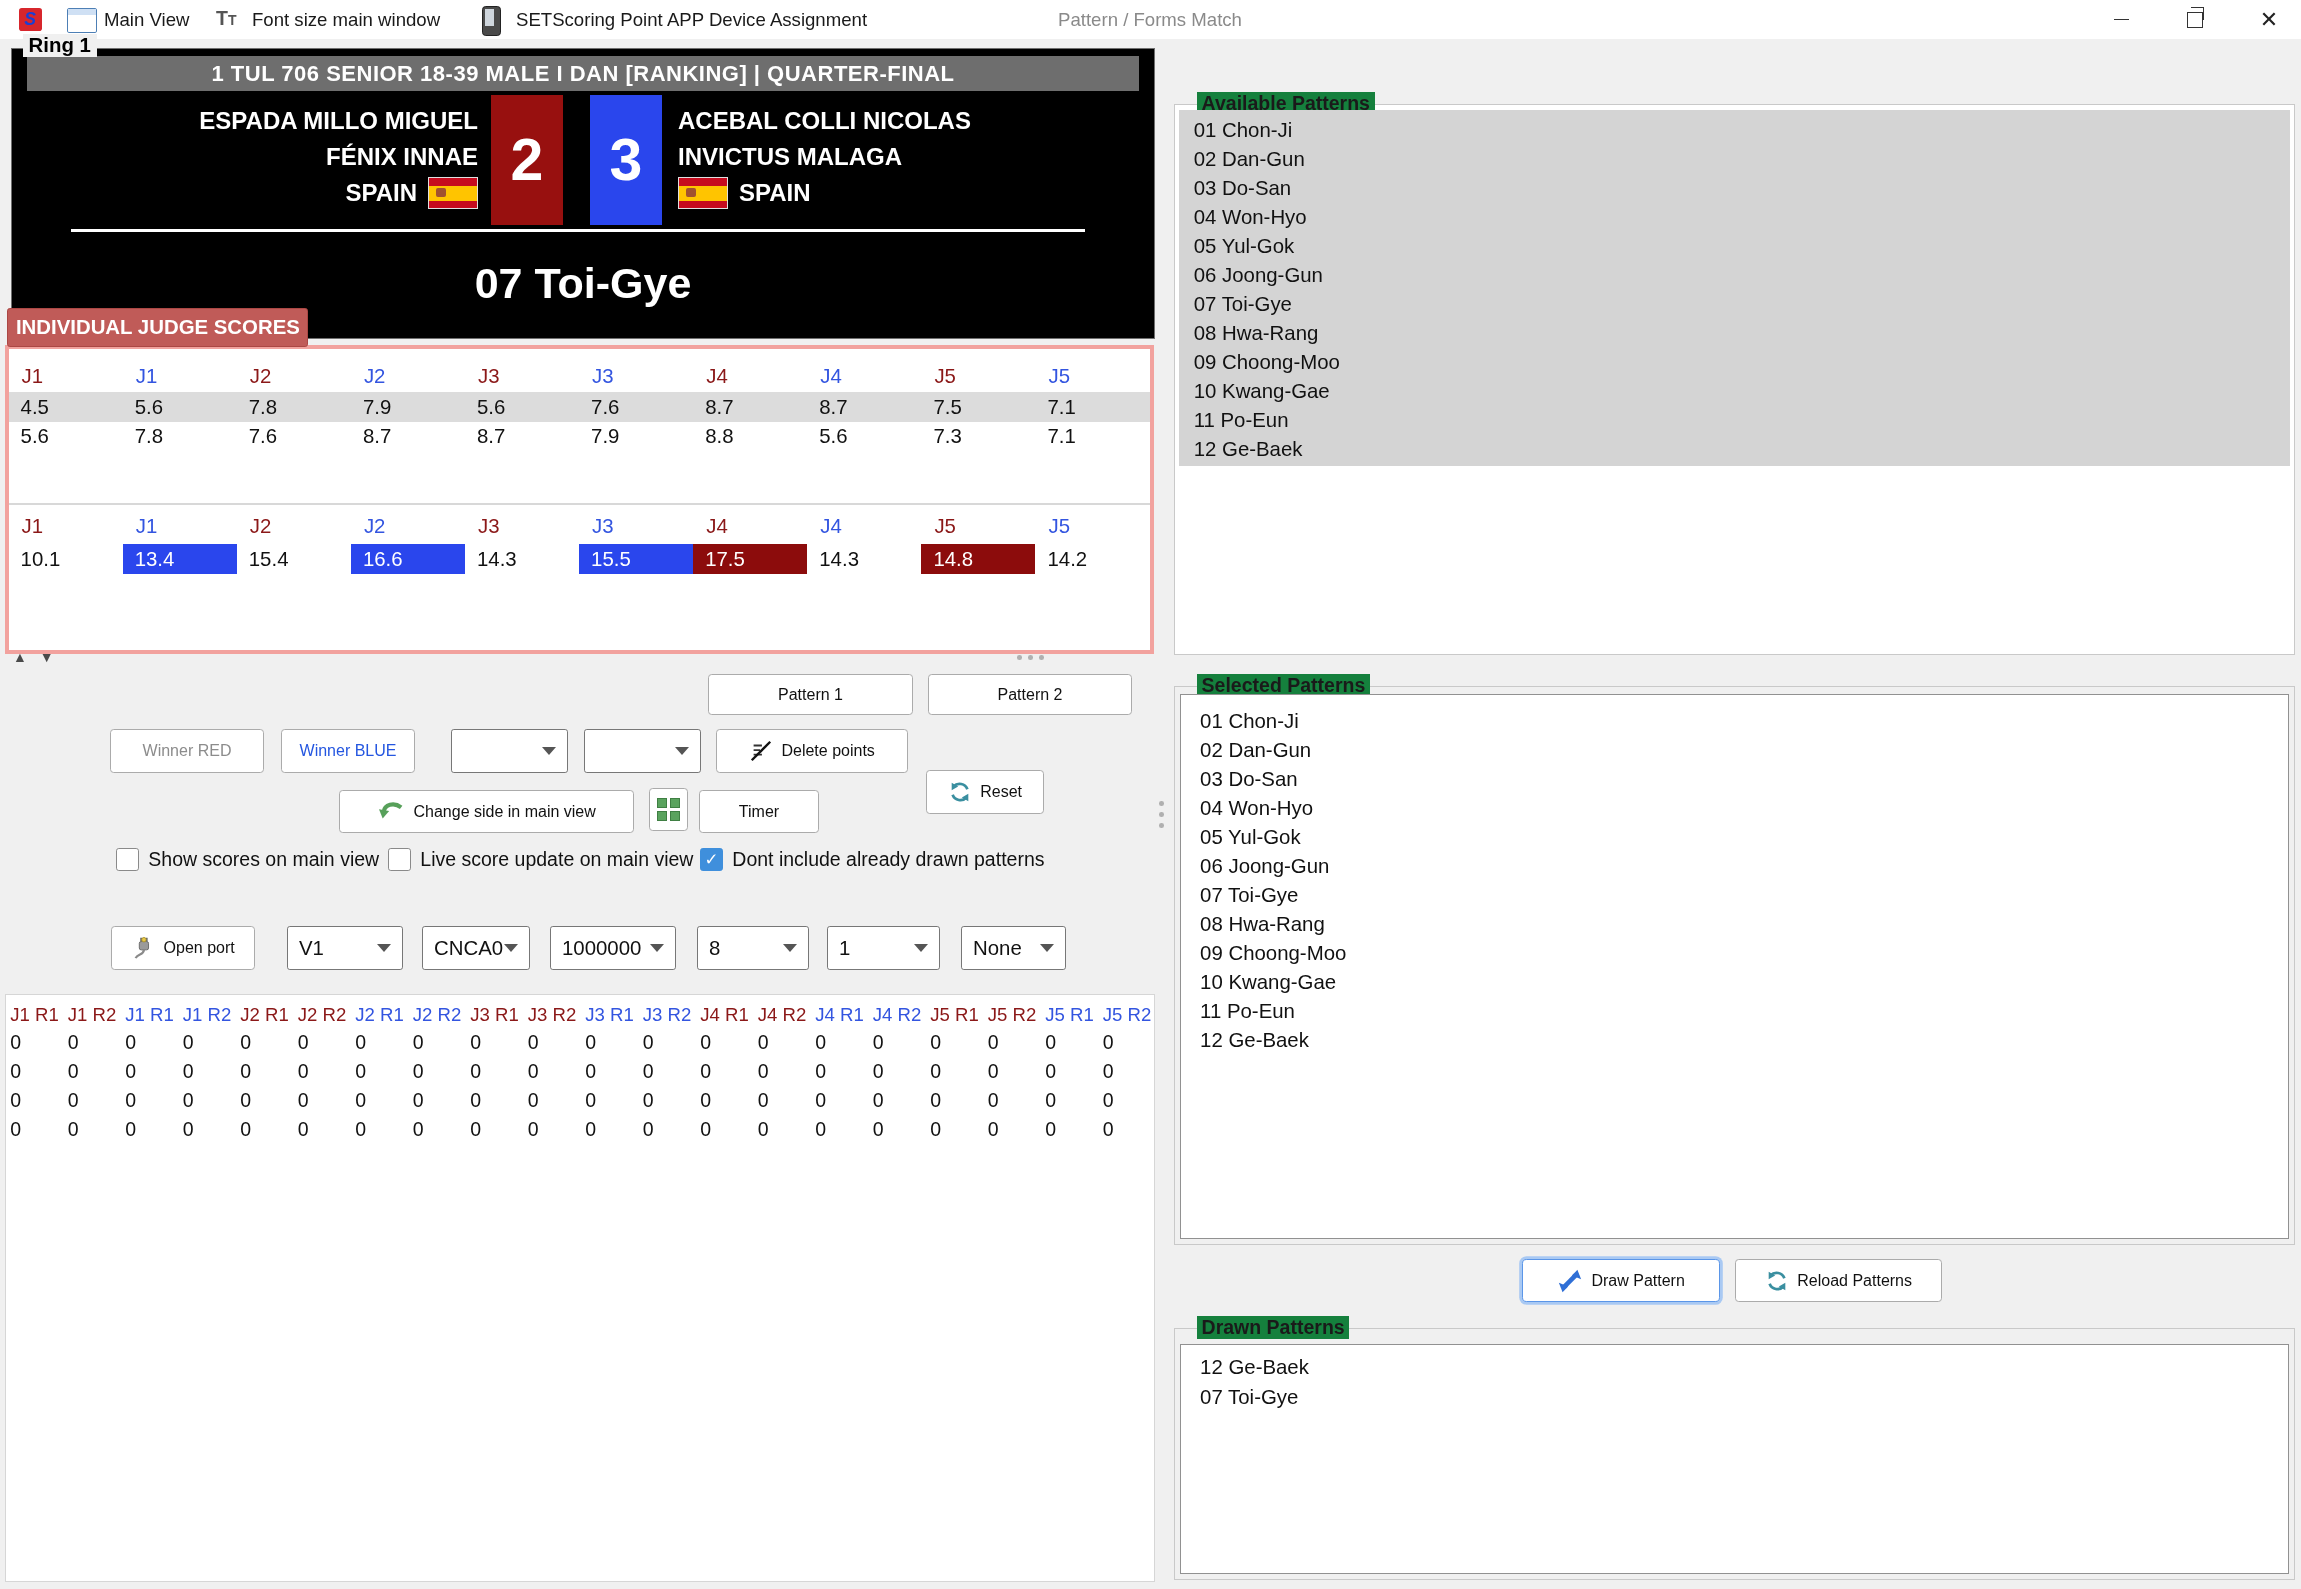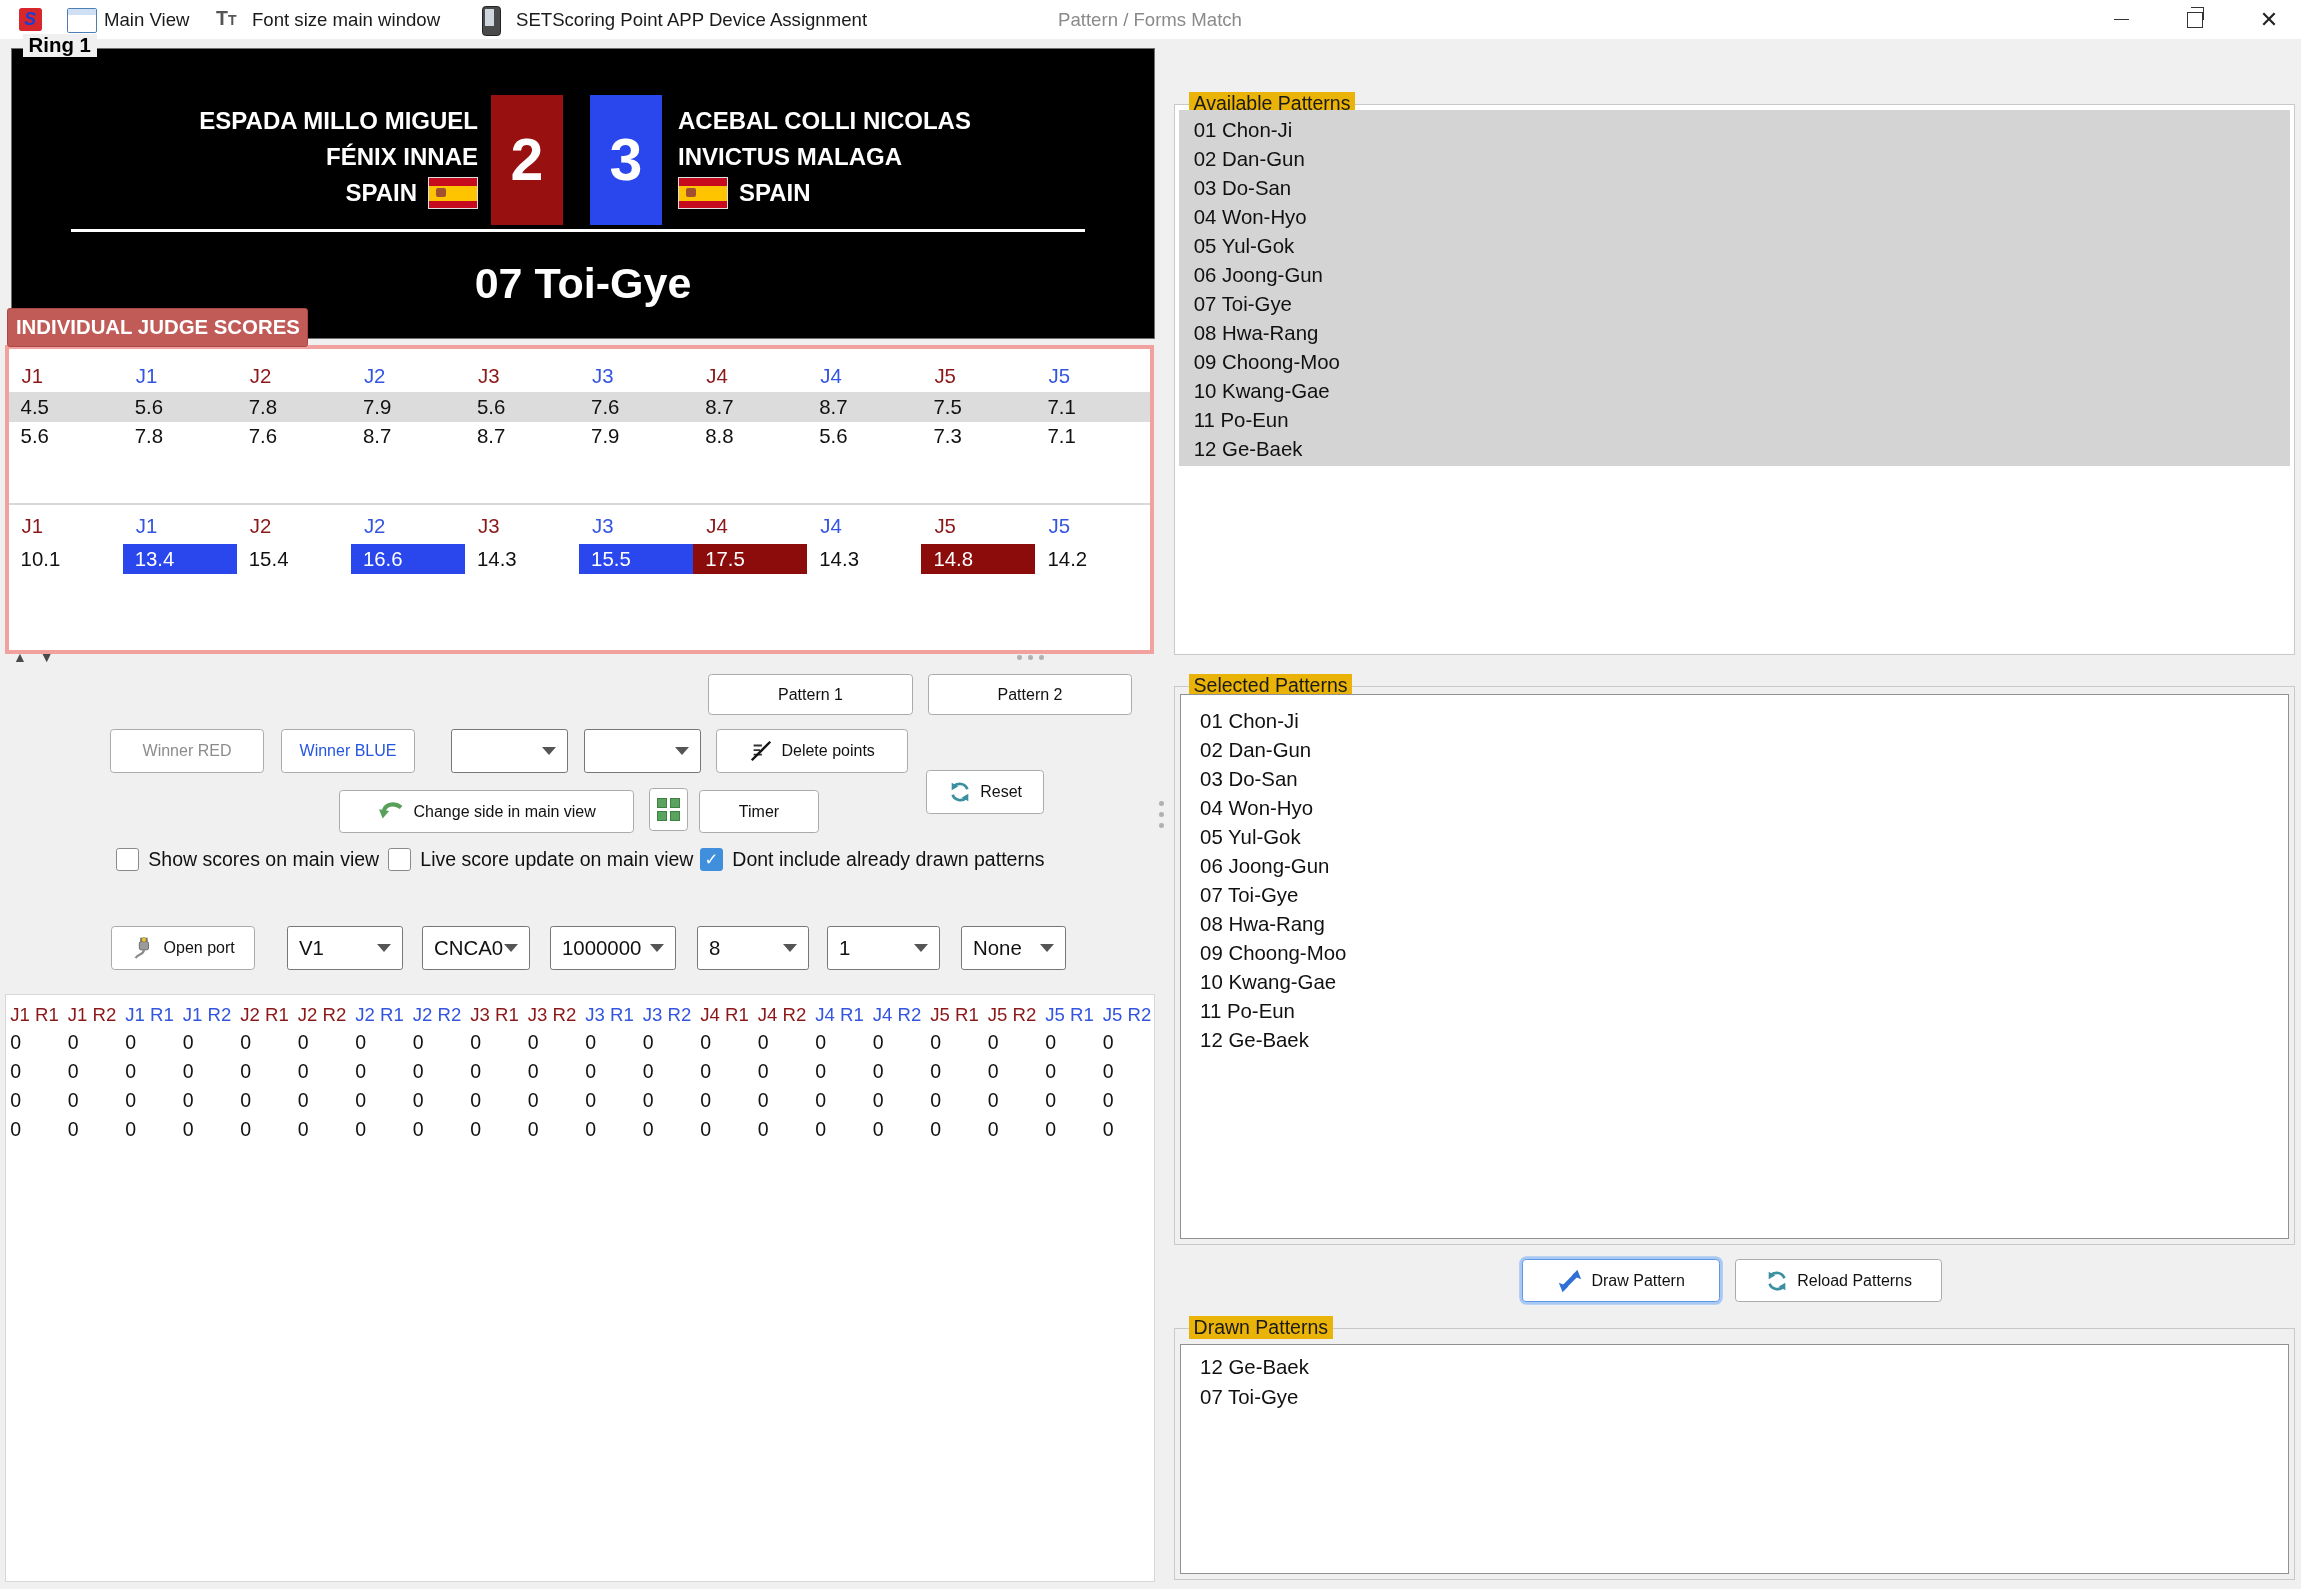--- a/index.html
+++ b/index.html
@@ -86,21 +86,21 @@
   
   .datagrid{position:absolute;left:4.6px;top:994px;width:1150px;height:588px;background:#fff;border:0.9px solid #d6d6d6;box-sizing:border-box;}
   .grow{position:relative;width:1150px;display:grid;grid-template-columns:repeat(20,1fr);align-items:center;}
   .grow.head{margin-top:7.4px;height:26px;}
   .grow.zrow{height:29px;}
   .gcell{padding-left:4.6px;font-size:18.6px;white-space:nowrap;}
   .grow.zrow .gcell{font-size:19.5px;color:#111;}
 
   
   .groupbox{position:absolute;border:0.9px solid #c9c9c9;box-sizing:border-box;}
-  .group-label{position:absolute;left:14px;top:-13px;background:#eab308;padding:0 4.6px;font-size:19.5px;color:#1a1a1a;}
+  .group-label{position:absolute;left:22px;top:-13px;background:#15803d;padding:0 4.6px;font-size:19.5px;color:#1a1a1a;font-weight:bold;}
   .listbox{position:absolute;background:#fff;border:0.9px solid #919191;box-sizing:border-box;overflow:hidden;}
   .litem{font-size:20.4px;color:#111;white-space:nowrap;}
 
   .avail-gray{position:absolute;left:3.7px;top:4.6px;width:1111px;height:356px;background:#d4d4d4;padding-top:6.5px;box-sizing:border-box;}
   .avail-gray .litem{height:29px;line-height:29px;padding-left:15px;}
   .sel-list .litem{height:29px;line-height:29px;padding-left:19.5px;}
   .drawn-list .litem{height:30px;line-height:30px;padding-left:19.5px;}
   .sel-list{padding-top:12px;}
   .drawn-list{padding-top:7.4px;}
 
@@ -133,20 +133,21 @@
     <div class="win-btn" style="left:2167px">
         <span class="glyph-max"></span>
       </div>
     <div class="win-btn" style="left:2241px">
         <span class="glyph-close">✕</span>
       </div>
   </div>
 
   <div class="ringbox">
     <div class="ring-label">Ring 1</div>
+    <div class="sb-titlebar">1 TUL 706 SENIOR 18-39 MALE I DAN [RANKING] | QUARTER-FINAL</div>
 
     <div class="sb-name red-side">
       <span>ESPADA MILLO MIGUEL</span>
       <span>FÉNIX INNAE</span>
       <span class="sb-country">
         <span>SPAIN</span>
         <span class="flag"></span>
       </span>
     </div>
 

